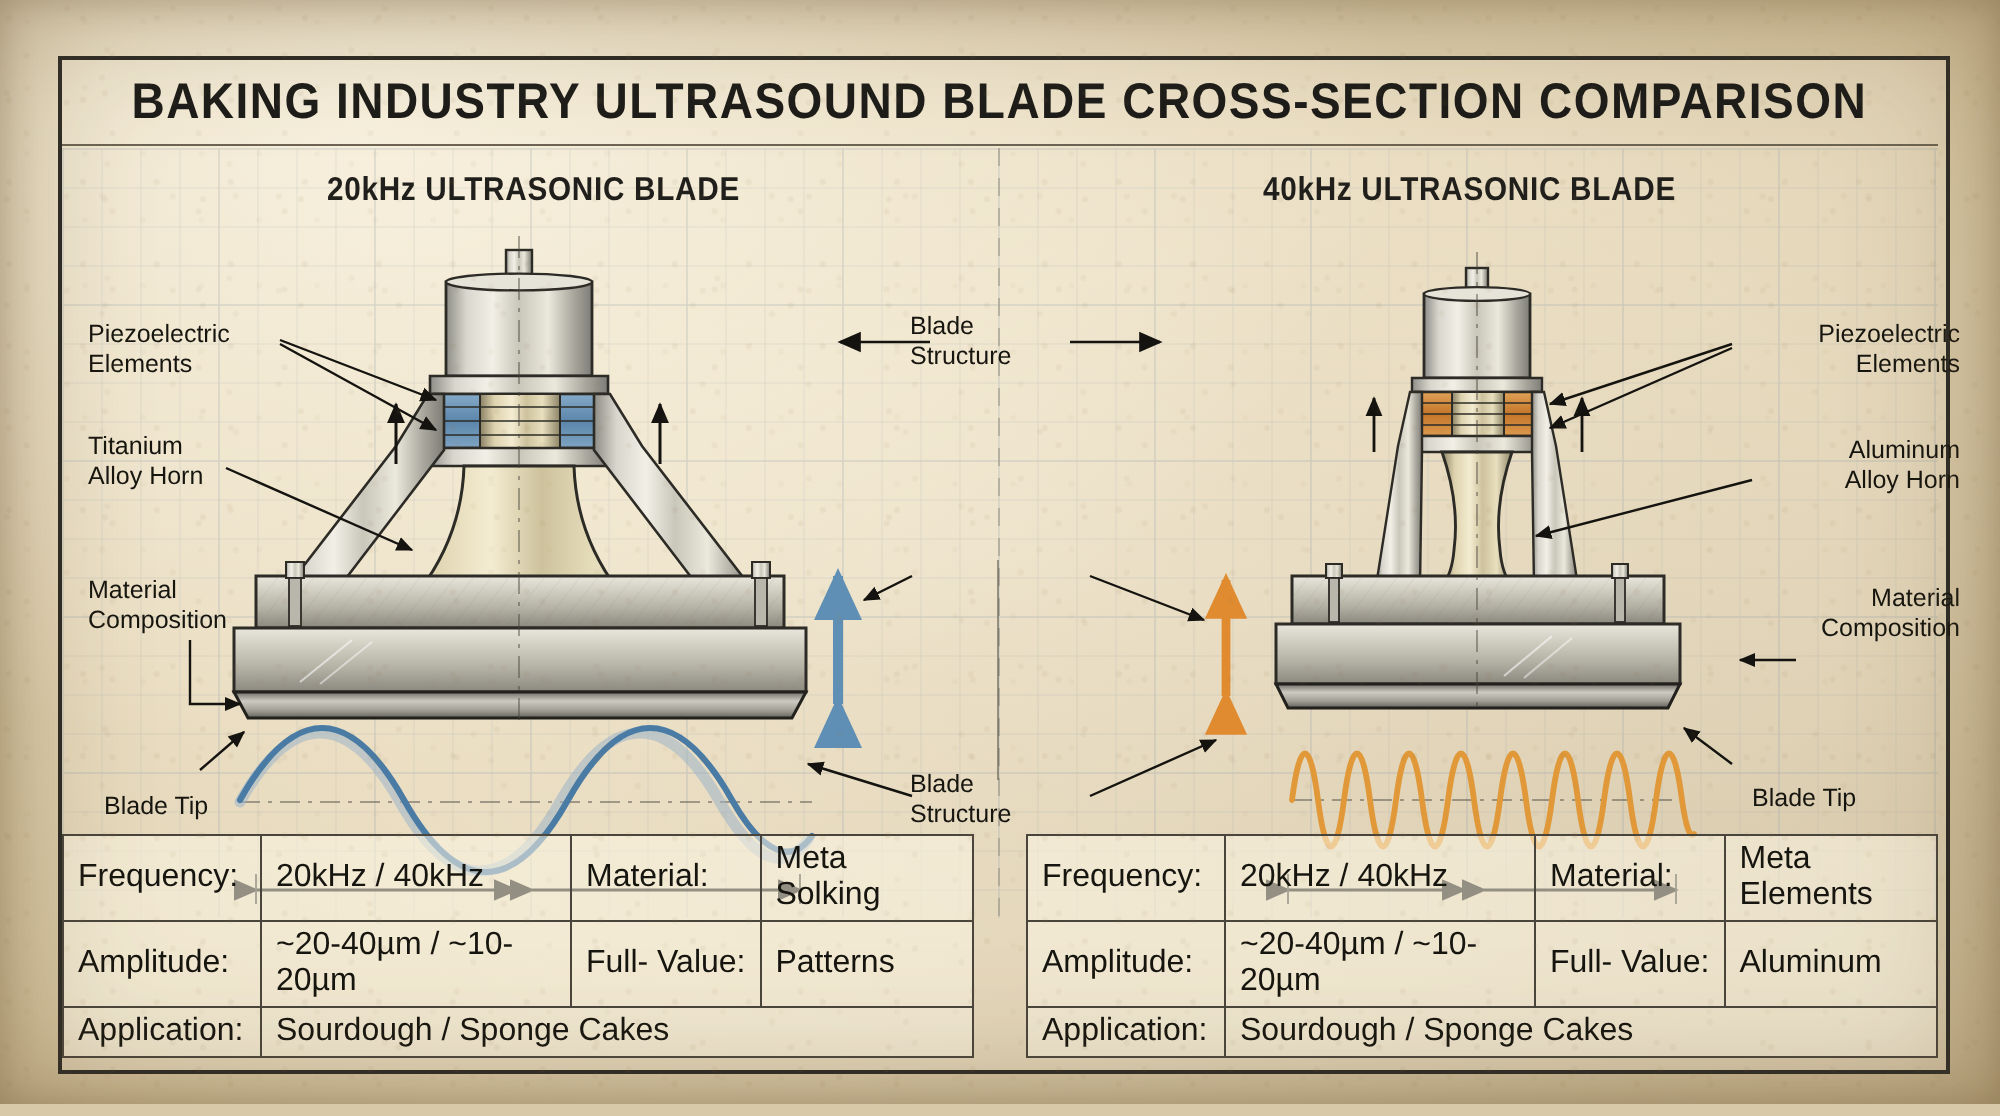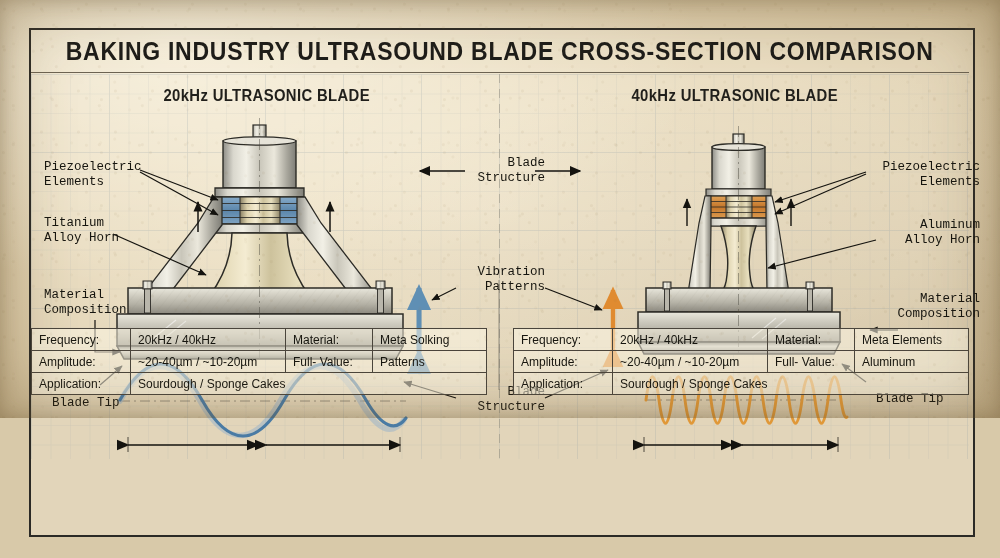--- a/index.html
+++ b/index.html
@@ -2,21 +2,21 @@
 <html><head>
 <meta charset="utf-8">
 <style>
   html,body{margin:0;padding:0;}
   body{
     width:1000px;height:558px;overflow:hidden;
     font-family:"Liberation Sans",sans-serif;
     background:#d8c9a9;
   }
   #sheet{
-    position:relative;width:1000px;height:418px;
+    position:relative;width:1000px;height:552px;
     background:
       radial-gradient(ellipse at 18% 12%, rgba(255,250,235,.75) 0%, rgba(255,250,235,0) 45%),
       radial-gradient(ellipse at 85% 80%, rgba(120,95,55,.18) 0%, rgba(120,95,55,0) 55%),
       radial-gradient(ellipse at 50% 50%, #efe3c8 0%, #e3d4b4 60%, #cfbd98 100%);
   }
   
   #grain{
     position:absolute;inset:0;pointer-events:none;opacity:.5;
     background-image:
       radial-gradient(circle at 12% 22%, rgba(140,115,70,.16) 0 1px, transparent 2px),
@@ -76,31 +76,31 @@
     position:absolute;left:430px;top:240px;width:140px;height:46px;
     font-size:34px;font-weight:700;color:rgba(120,110,85,.13);
     letter-spacing:3px;font-family:"Liberation Serif",serif;
     display:flex;align-items:center;justify-content:center;pointer-events:none;
   }
 
   svg.layer{position:absolute;left:0;top:0;width:1000px;height:558px;overflow:visible;}
 
   .lbl{
     position:absolute;font-size:12.5px;line-height:14.5px;color:#16150f;
-    font-family:Liberation Mono, monospace;white-space:pre-line;font-weight:400;
+    font-family:Liberation Sans, sans-serif;white-space:pre-line;font-weight:400;
   }
   .lbl.r{text-align:right;}
-  .lbl.c{text-align:right;}
+  .lbl.c{text-align:left;}
 
   
   .spec{
     position:absolute;bottom:23px;width:456px;
     border:1.4px solid #3b3730;border-collapse:collapse;
     background:rgba(251,245,228,.55);
-    font-size:12px;color:#16150f;
+    font-size:16px;color:#16150f;
   }
   #spec-left{left:31px;}
   #spec-right{left:513px;}
   .spec td{
     border:1px solid #4a453c;padding:3px 7px;height:15px;
     font-family:"Liberation Sans",sans-serif;
   }
   .spec td.k{width:84px;white-space:nowrap;}
   .spec td.v{width:140px;}
   .spec td.k2{width:72px;white-space:nowrap;}
@@ -345,22 +345,20 @@
   <div class="lbl r" style="left:868px;top:160px;width:112px;">Piezoelectric
 Elements</div>
   <div class="lbl r" style="left:868px;top:218px;width:112px;">Aluminum
 Alloy Horn</div>
   <div class="lbl r" style="left:868px;top:292px;width:112px;">Material
 Composition</div>
   <div class="lbl" style="left:876px;top:392px;width:80px;">Blade Tip</div>
 
   <div class="lbl c" style="left:455px;top:156px;width:90px;">Blade
 Structure</div>
-  <div class="lbl c" style="left:455px;top:265px;width:90px;">Vibration
-Patterns</div>
   <div class="lbl c" style="left:455px;top:385px;width:90px;">Blade
 Structure</div>
 
   <table class="spec" id="spec-left">
     <tbody>
       <tr>
         <td class="k">Frequency:</td>
         <td class="v">20kHz / 40kHz</td>
         <td class="k2">Material:</td>
         <td>Meta Solking</td>

